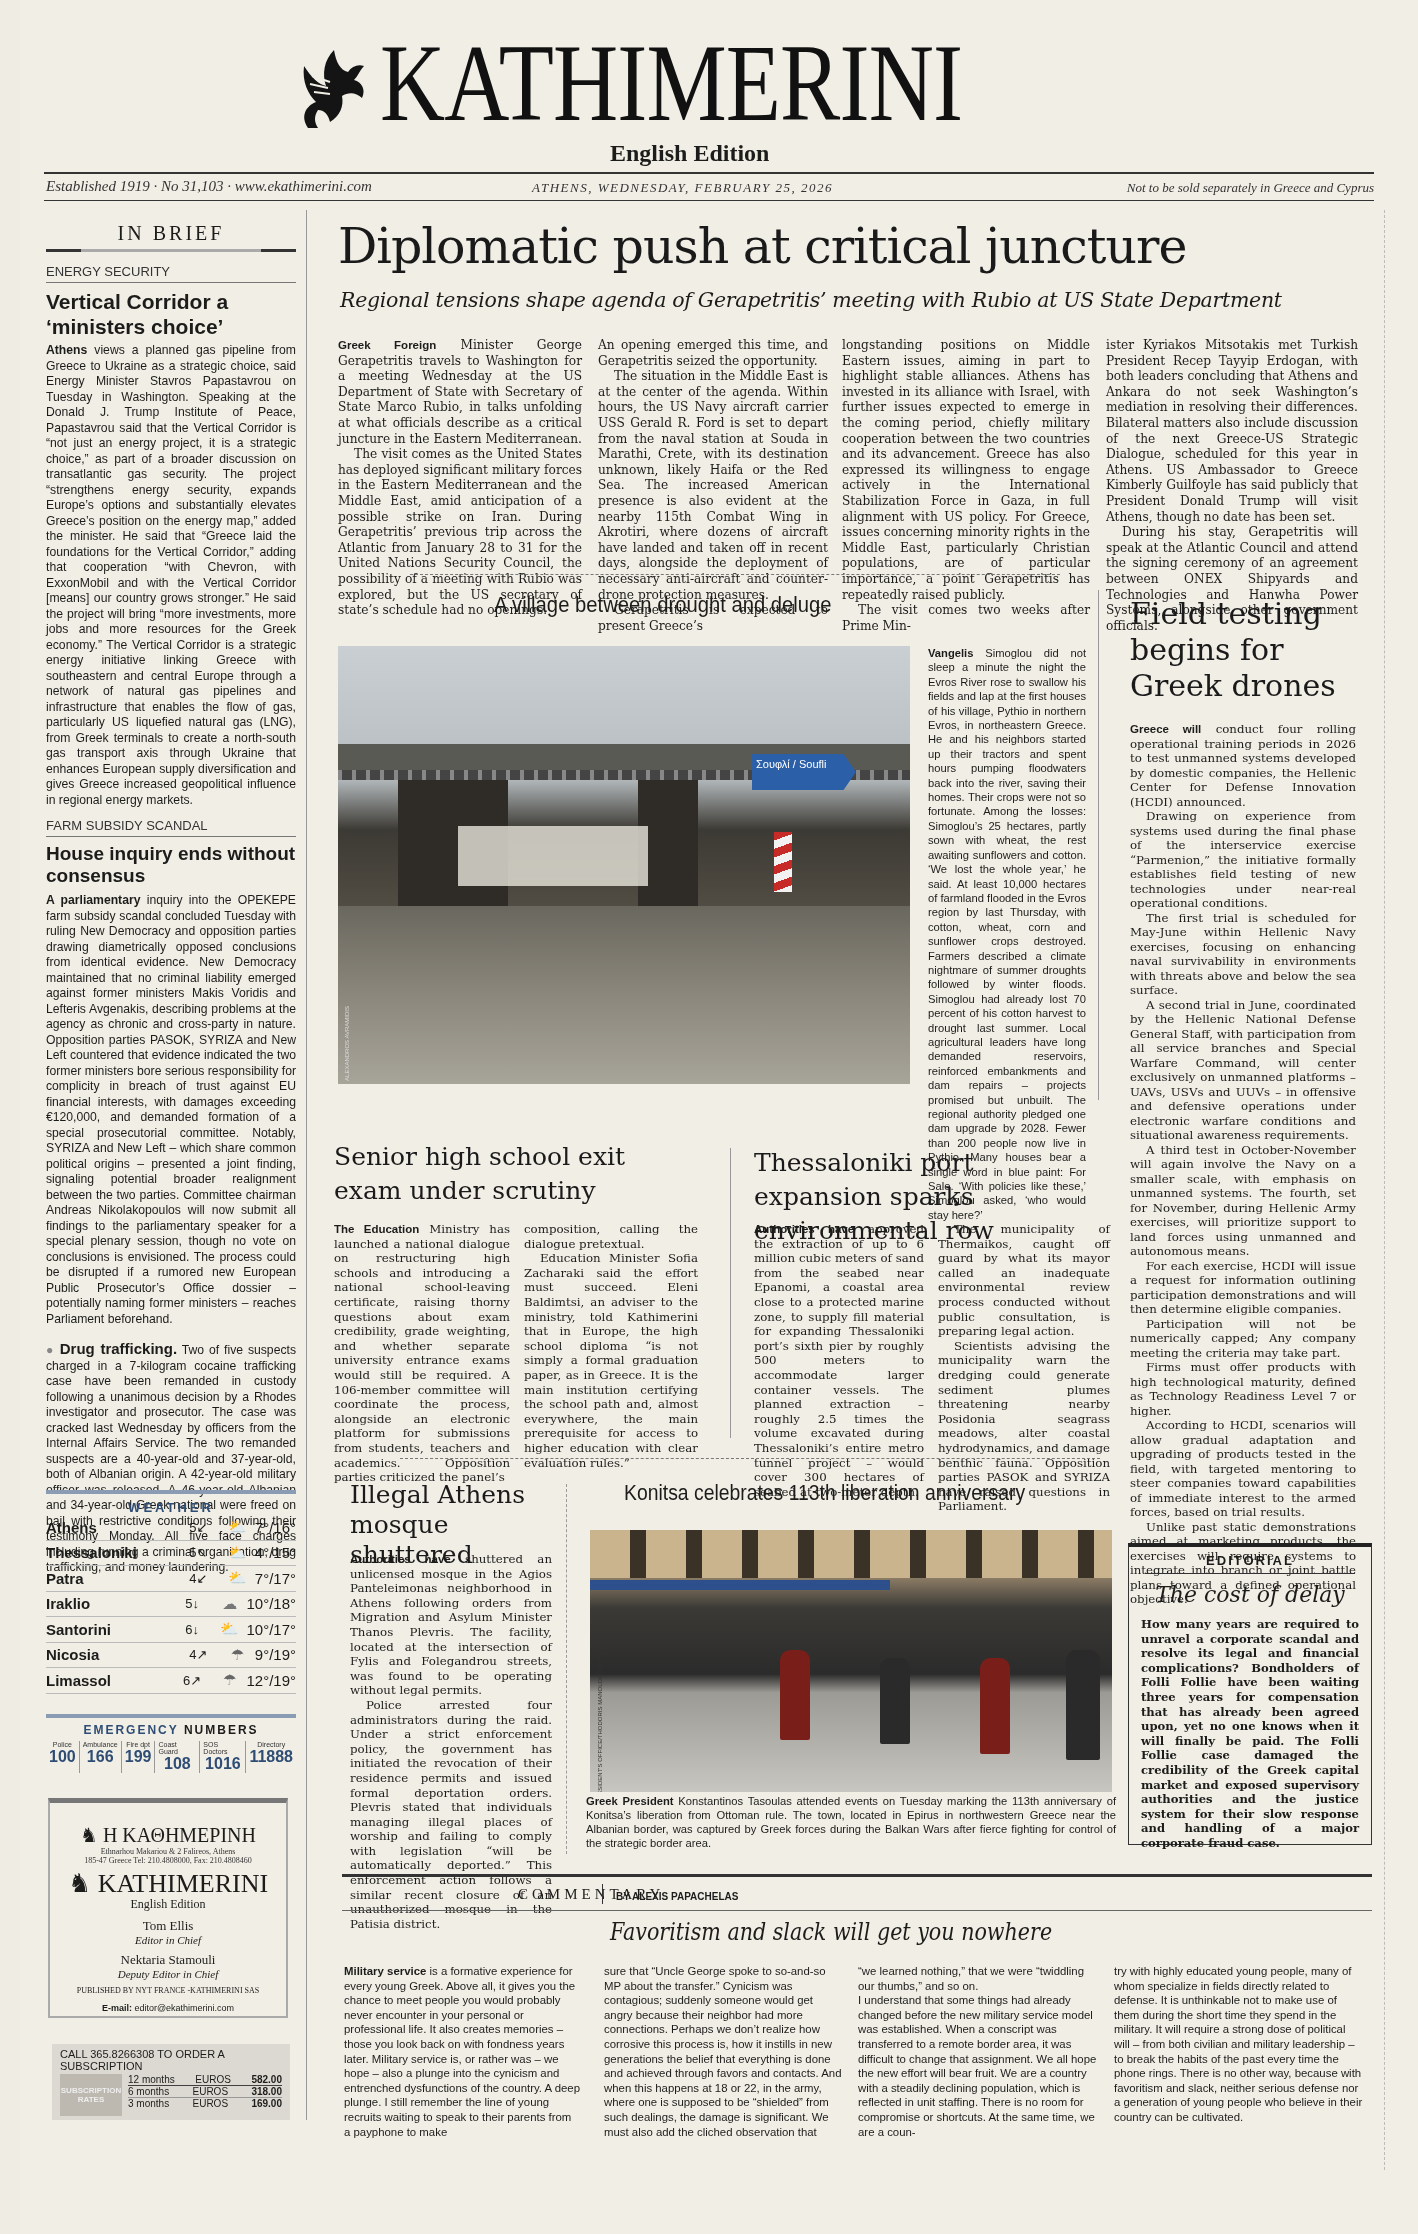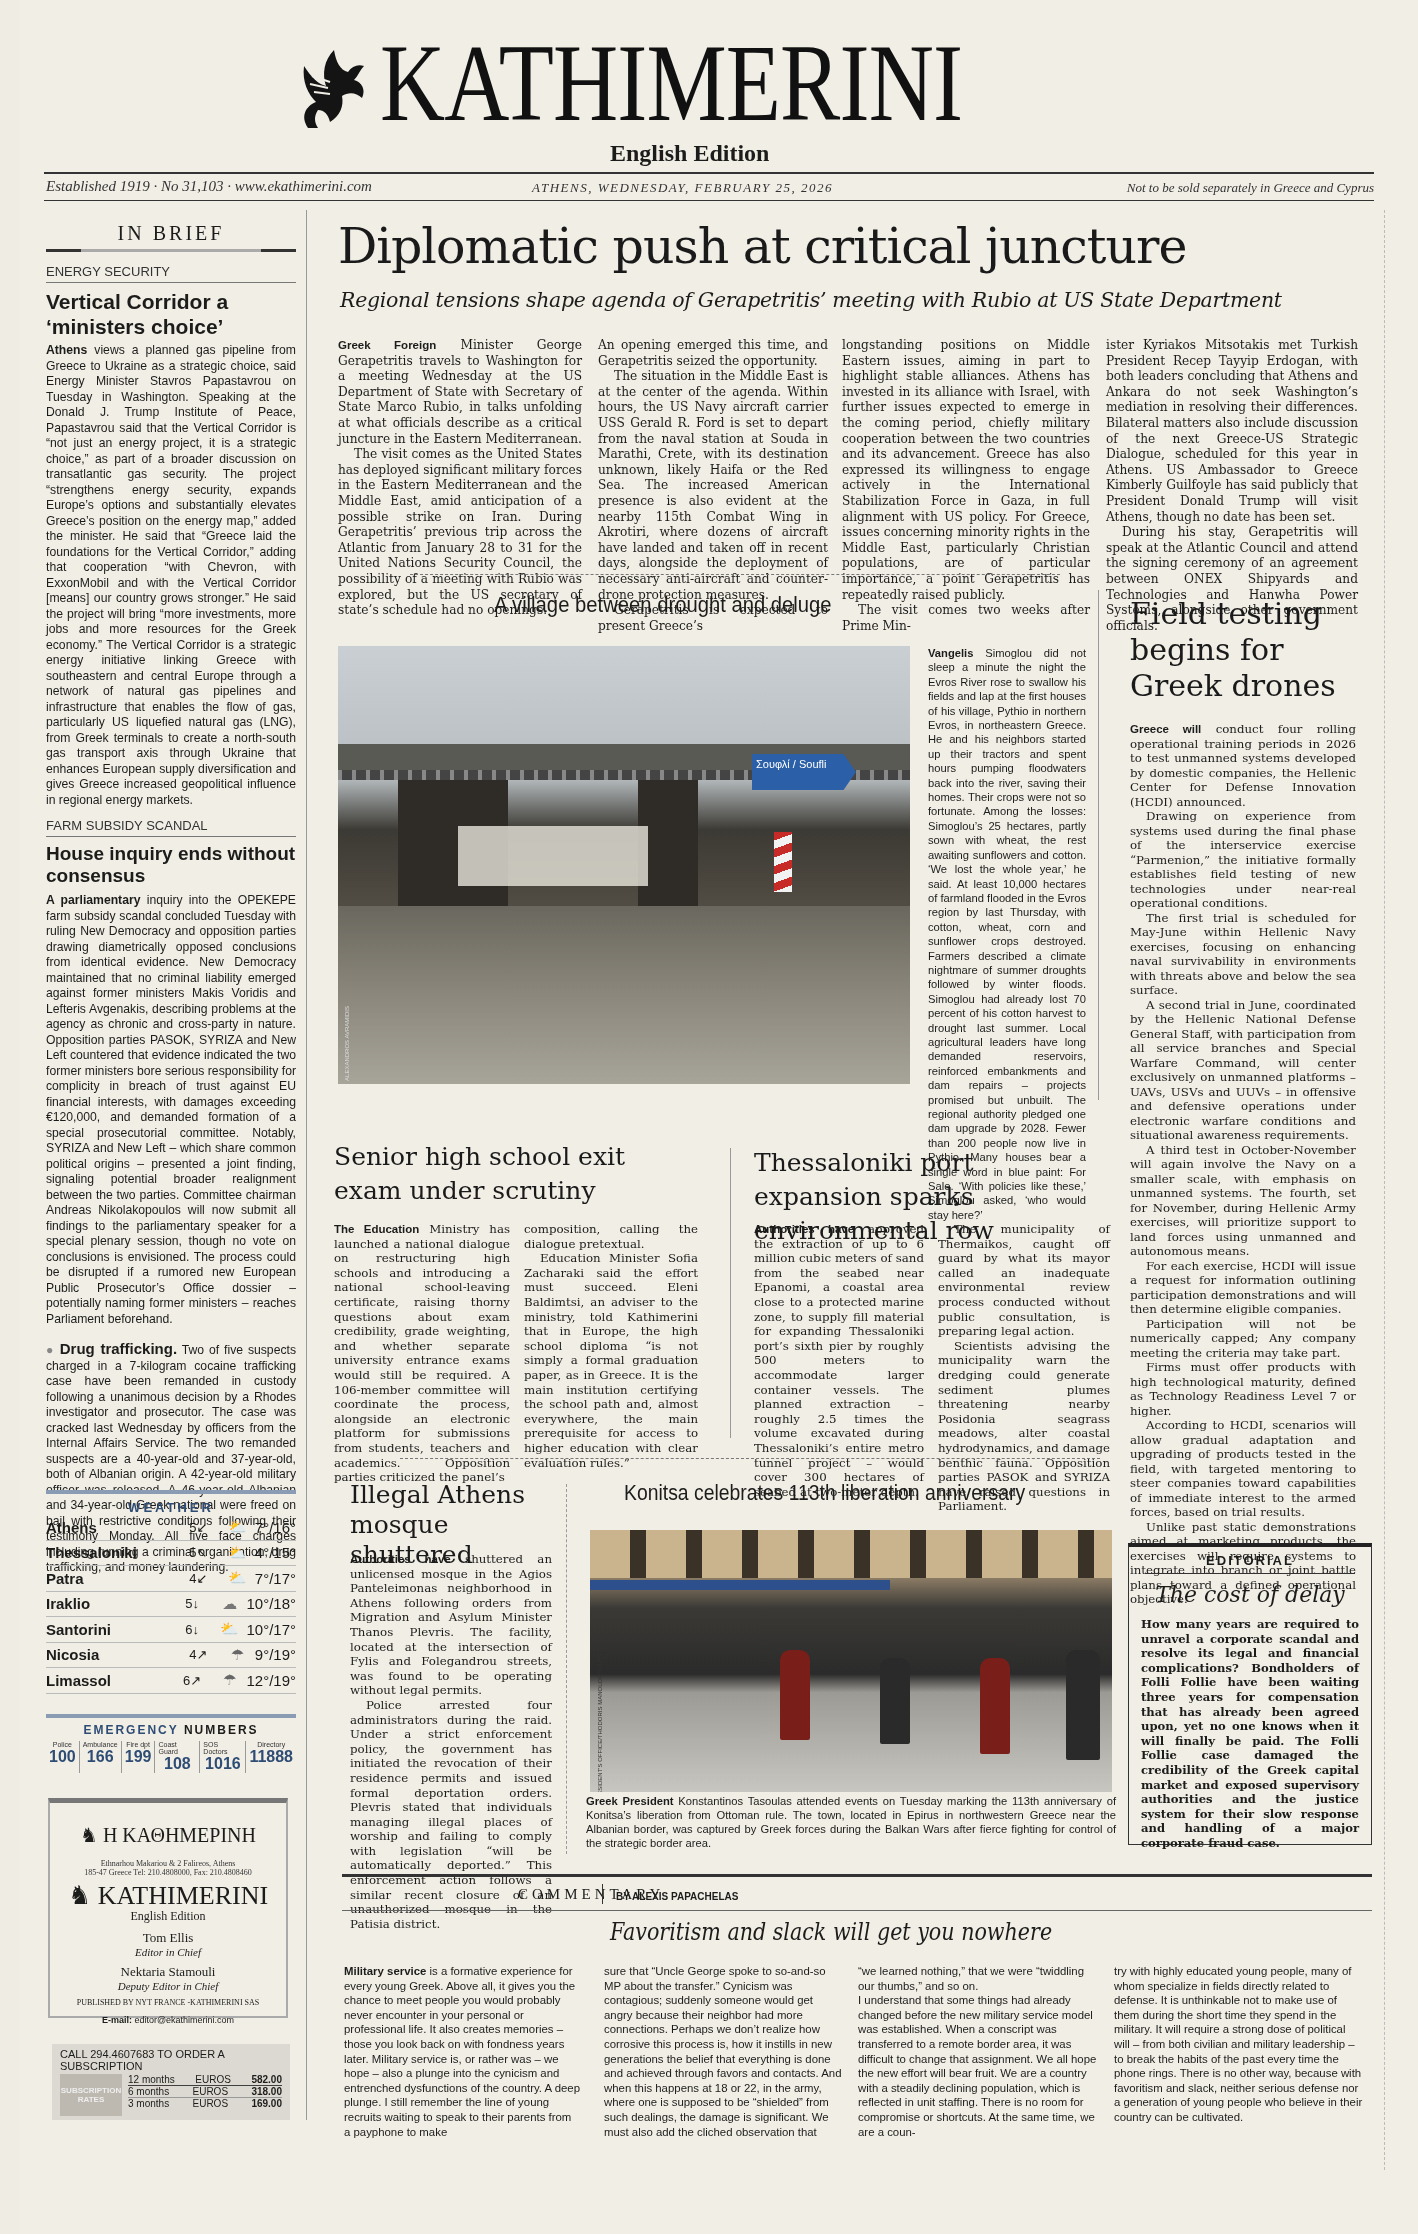--- a/index.html
+++ b/index.html
@@ -164,34 +164,34 @@
         </div>
       <div class="em-col">
           <span class="em-label">Directory</span>
           <span class="em-num">11888</span>
         </div>
     </div>
   </div>
 
   <div class="abs" style="left:28px; top:1798px; width:240px; height:220px; border:2px solid #aaa; border-top:5px solid #777; text-align:center; font-family:'Liberation Serif',serif;">
     <div style="font-size:20px; margin-top:20px;"><span>♞</span> <span>Η ΚΑΘΗΜΕΡΙΝΗ</span></div>
-    <div style="font-size:8px; color:#333;margin-top:12px;">Ethnarhou Makariou &amp; 2 Falireos, Athens</div>
+    <div style="font-size:8px; color:#333;">Ethnarhou Makariou &amp; 2 Falireos, Athens</div>
     <div style="font-size:8px; color:#333;">185-47 Greece Tel: 210.4808000, Fax: 210.4808460</div>
     <div style="font-size:26px; margin-top:6px; line-height:1;"><span>♞</span> <span>KATHIMERINI</span></div>
     <div style="font-size:12px;">English Edition</div>
     <div style="font-size:13px; margin-top:6px;">Tom Ellis</div>
     <div style="font-size:11px; font-style:italic;">Editor in Chief</div>
     <div style="font-size:13px; margin-top:6px;">Nektaria Stamouli</div>
     <div style="font-size:11px; font-style:italic;">Deputy Editor in Chief</div>
     <div style="font-size:8px; margin-top:6px;">PUBLISHED BY NYT FRANCE -KATHIMERINI SAS</div>
     <div style="font-size:9px; font-family:'Liberation Sans',sans-serif; margin-top:8px;"><b>E-mail:</b> <span>editor@ekathimerini.com</span></div>
   </div>
 
   <div class="abs" style="left:32px; top:2044px; width:238px; height:76px; background:#dcd9d2; font-family:'Liberation Sans',sans-serif;">
-    <div style="font-size:11px; padding:4px 8px 2px;">CALL 294.4607683 TO ORDER A SUBSCRIPTION</div>
+    <div style="font-size:11px; padding:4px 8px 2px;">CALL 365.8266308 TO ORDER A SUBSCRIPTION</div>
     <div style="display:flex; padding:0 8px;">
       <div style="width:62px; height:42px; background:#bdb9b1; color:#eee; font-size:8px; font-weight:bold; text-align:center; display:flex; align-items:center; justify-content:center;">SUBSCRIPTION RATES</div>
       <div style="flex:1; margin-left:6px; font-size:10px;">
         <div style="display:flex; justify-content:space-between; border-bottom:1px solid #404040;">
             <span>12 months</span>
             <span>EUROS</span>
             <b>582.00</b>
           </div>
         <div style="display:flex; justify-content:space-between; border-bottom:1px solid #999;">
             <span>6 months</span>

